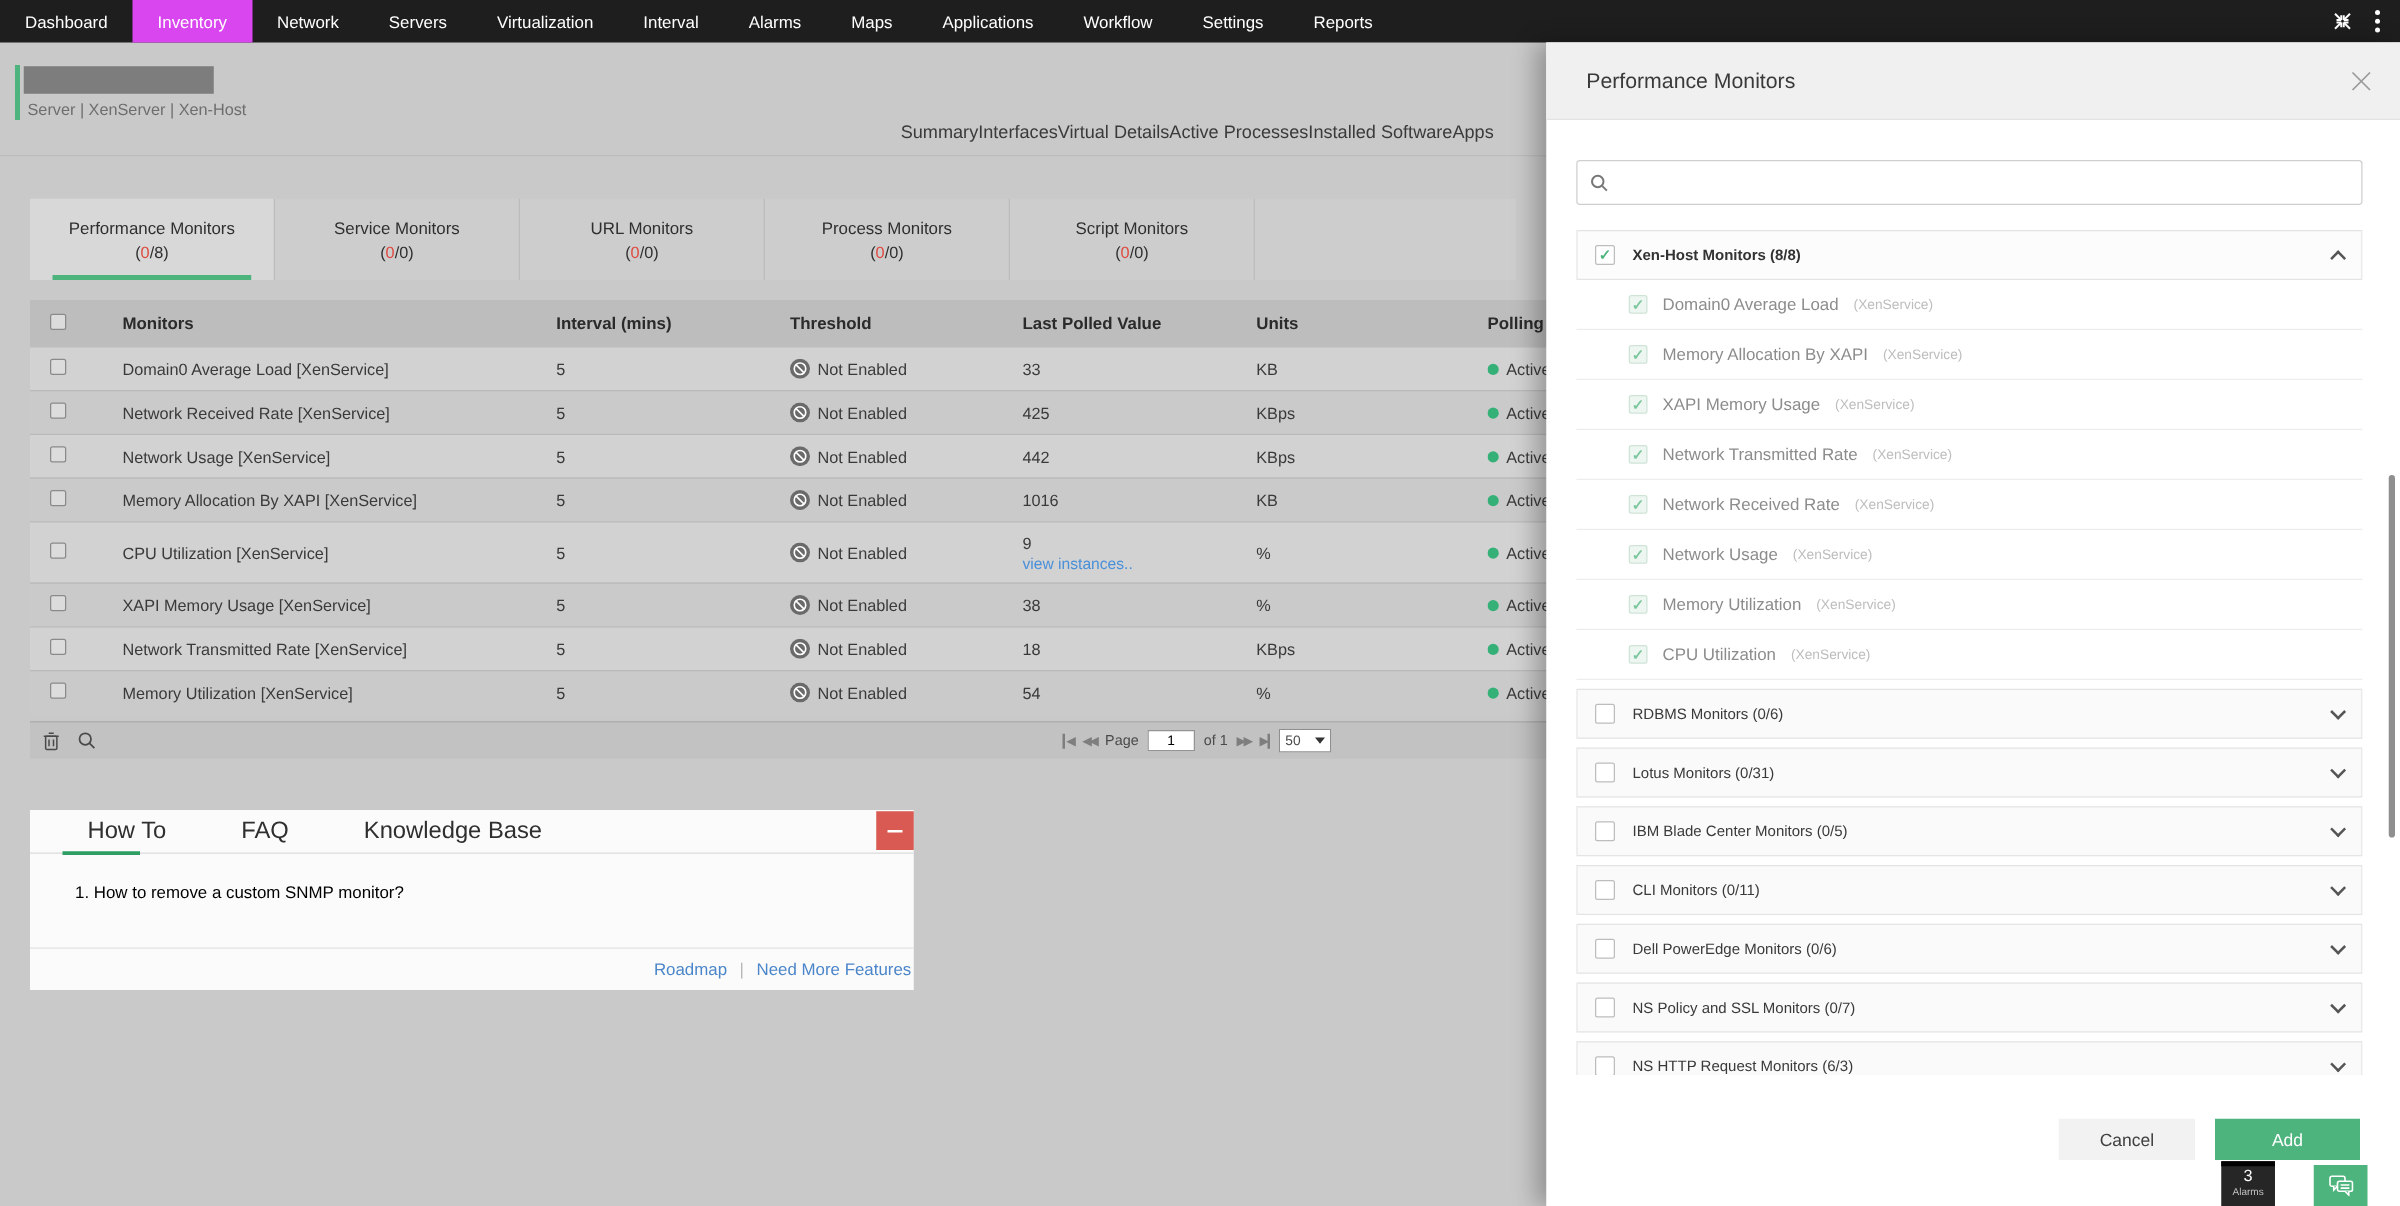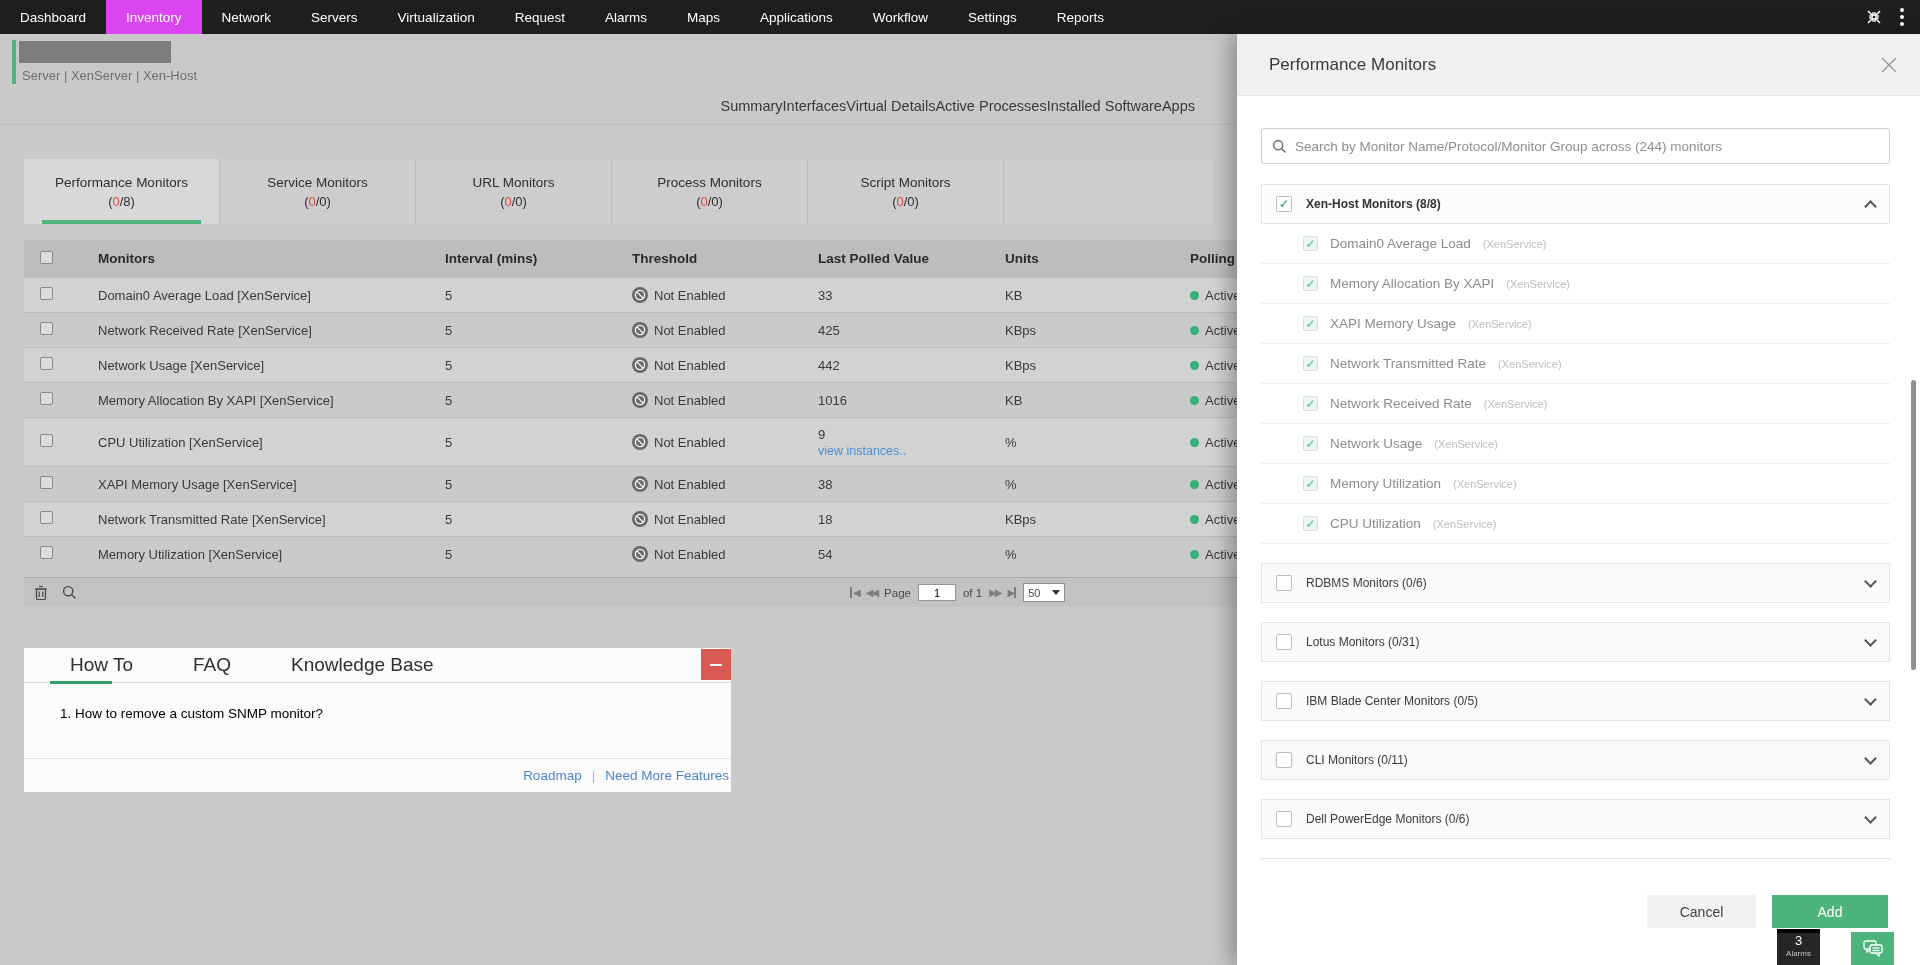--- a/index.html
+++ b/index.html
@@ -10,21 +10,21 @@
   }
   
   .topnav { position:absolute; top:0; left:0; right:0; height:34px; background:#1e1e1e;
     display:flex; align-items:stretch; color:#fff; font-size:13.5px; z-index:20; }
   .nav-item { display:flex; align-items:center; padding:0 20px; cursor:pointer; white-space:nowrap; }
   .nav-item.active { background:#d946ef; }
   .nav-right { margin-left:auto; display:flex; align-items:center; gap:18px; padding-right:16px; }
   .kebab { display:flex; flex-direction:column; gap:3px; }
   .kebab i { width:4px; height:4px; background:#fff; border-radius:50%; }
   
-  .crumb { position:absolute; top:40px; left:12px; width:1200px; height:46px; }
+  .crumb { position:absolute; top:52px; left:12px; width:1200px; height:46px; }
   .crumb-bar { position:absolute; left:0; top:0; width:4px; height:44px; background:#4eb47d; }
   .redact { position:absolute; left:7px; top:1px; width:152px; height:22px; background:#7d7d7d; }
   .crumb-path { position:absolute; left:10px; top:28px; font-size:13px; color:#6e6e6e; }
   
   .device-tabs { position:absolute; top:90px; left:0; width:1213px; height:32px;
     display:flex; justify-content:flex-end; padding-right:18px; align-items:center;
     font-size:14.5px; color:#3a3a3a; }
   .device-tab { cursor:pointer; white-space:nowrap; }
   .tabline { position:absolute; top:124px; left:0; width:1237px; border-bottom:1px solid #bdbdbd; }
   
@@ -84,21 +84,21 @@
   .searchbox { position:absolute; left:24px; right:30px; top:94px; height:36px; border:1px solid #cfcfcf;
     border-radius:3px; background:#fff; display:flex; align-items:center; gap:8px; padding:0 10px; }
   .searchbox input { border:none; outline:none; flex:1; font-size:13.5px; color:#555;
     font-family:"Liberation Sans", sans-serif; background:transparent; }
   .searchbox input::placeholder { color:#8e8e8e; opacity:1; }
   .plist { position:absolute; left:24px; right:30px; top:150px; height:676px; overflow:hidden; }
   .pgroup { height:40px; border:1px solid #e4e4e4; background:#fafafa; display:flex; align-items:center;
     padding:0 14px; gap:14px; cursor:pointer; }
   .pgroup.exp { background:#fcfcfc; }
   .pgroup-label { font-size:12px; font-weight:bold; color:#333; }
-  .pgroup.col { margin-top:19px;text-align:right; }
+  .pgroup.col { margin-top:7px;text-align:right; }
   .pgroup.col .pgroup-label { font-weight:normal; color:#3a3a3a; }
   .chev { width:9px; height:9px; border-right:2px solid #555; border-bottom:2px solid #555; margin-left:auto; flex:0 0 auto; }
   .chev.up { transform:rotate(-135deg); margin-top:4px; }
   .chev.down { transform:rotate(45deg); margin-top:-4px; }
   .pcheck { width:16px; height:16px; border:1px solid #bdbdbd; border-radius:2px; background:#fff;
     display:flex; align-items:center; justify-content:center; font-size:12px; color:#4eb47d; font-weight:bold; cursor:pointer; flex:0 0 auto; }
   .pitem { height:40px; border-bottom:1px solid #ededed; background:#fff; display:flex; align-items:center;
     gap:12px; padding-left:42px; }
   .pitem .pcheck { width:15px; height:15px; background:#eef6f1; border-color:#cfe3d7; color:#7cc79e; }
   .pitem-name { font-size:13.5px; color:#8c8c8c; }
@@ -121,21 +121,21 @@
 <body>
 
 <div class="screen">
 
   <div class="topnav">
     <div class="nav-item">Dashboard</div>
     <div class="nav-item active">Inventory</div>
     <div class="nav-item">Network</div>
     <div class="nav-item">Servers</div>
     <div class="nav-item">Virtualization</div>
-    <div class="nav-item">Request</div>
+    <div class="nav-item">Interval</div>
     <div class="nav-item">Alarms</div>
     <div class="nav-item">Maps</div>
     <div class="nav-item">Applications</div>
     <div class="nav-item">Workflow</div>
     <div class="nav-item">Settings</div>
     <div class="nav-item">Reports</div>
     <div class="nav-right">
       <span style="display:flex;">
         <svg width="16" height="16" viewBox="0 0 16 16">
             <g stroke="#fff" stroke-width="1.6" fill="#fff">
@@ -454,21 +454,20 @@
           <line x1="2" y1="2" x2="16" y2="16"></line>
             <line x1="16" y1="2" x2="2" y2="16"></line>
         </svg>
       </span>
     </div>
     <div class="searchbox">
       <svg width="15" height="15" viewBox="0 0 15 15" fill="none" stroke="#777" stroke-width="1.6">
         <circle cx="6.2" cy="6.2" r="4.6"></circle>
           <line x1="9.7" y1="9.7" x2="13.5" y2="13.5"></line>
       </svg>
-      <input placeholder="Search by Monitor Name/Protocol/Monitor Group across (244) monitors" style="">
     </div>
     <div class="plist">
       <div class="pgroup exp">
         <span class="pcheck">✓</span>
         <span class="pgroup-label">Xen-Host Monitors (8/8)</span>
         <span class="chev up"></span>
       </div>
       <div id="panel-items">
   <div class="pitem">
     <span class="pcheck">✓</span>

